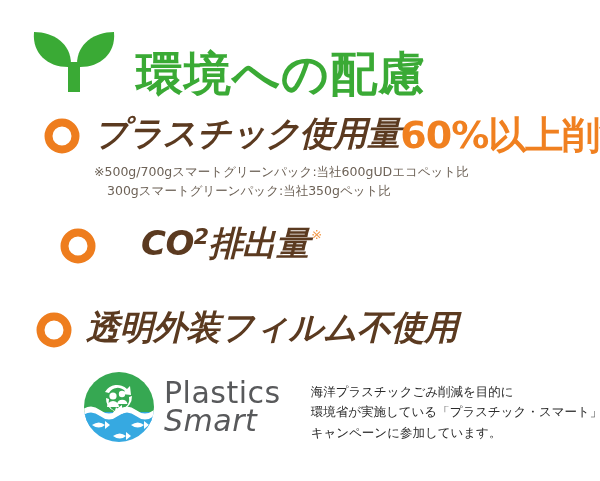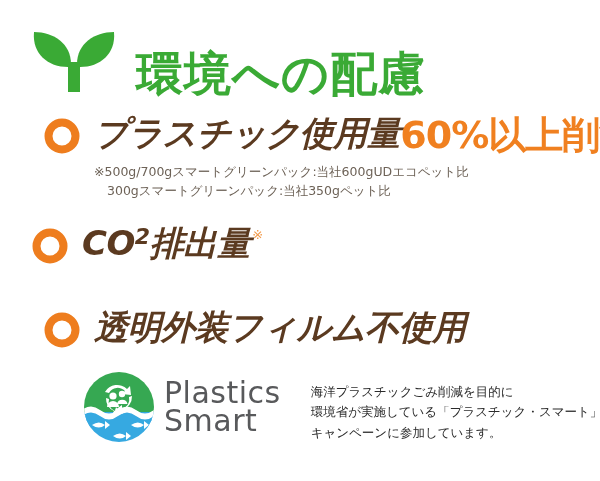--- a/index.html
+++ b/index.html
@@ -129,21 +129,21 @@
   }
   .ps-wordmark {
     font-size: 30px;
     line-height: 0.94;
     color: #58595b;
     font-weight: 400;
     font-family: "DejaVu Sans", "Liberation Sans", sans-serif;
     letter-spacing: 0.5px;
     position: relative;
   }
-  .ps-wordmark .l2 { display: block; }
+  .ps-wordmark .l2 { display: block; font-style: italic; }
   .ps-desc {
     margin-left: 30px;
     margin-top: 12px;
     font-size: 12.5px;
     line-height: 1.62;
     color: #2b2b2b;
     white-space: nowrap;
     font-family: "DejaVu Sans", "Liberation Sans", sans-serif;
   }
   .ps-desc span { display: block; }
@@ -176,37 +176,37 @@
         <span class="head-orange">60%以上削減</span>
 
       </div>
       <div class="fine-print">
         <span>※500g/700gスマートグリーンパック:当社600gUDエコペット比</span>
         <span class="indent">300gスマートグリーンパック:当社350gペット比</span>
       </div>
     </div>
   </div>
 
-  <div class="bullet-row" style="left:32px; top:226px;">
+  <div class="bullet-row" style="left:60px; top:226px;gap:31px;">
     <span class="ring-icon">
       <svg viewBox="0 0 36 36" width="36" height="36" aria-hidden="true">
         <circle cx="18" cy="18" r="13.5" fill="none" stroke="#ee7d1e" stroke-width="8"></circle>
       </svg>
     </span>
     <div class="bullet-body">
       <div class="bullet-head">
         <span class="head-dark">CO</span>
         <span class="head-dark sub2">2</span>
         <span class="head-dark">排出量</span>
         <span class="asterisk-mark">※</span>
       </div>
     </div>
   </div>
 
-  <div class="bullet-row" style="left:44px; top:310px;">
+  <div class="bullet-row" style="left:36px; top:310px;">
     <span class="ring-icon">
       <svg viewBox="0 0 36 36" width="36" height="36" aria-hidden="true">
         <circle cx="18" cy="18" r="13.5" fill="none" stroke="#ee7d1e" stroke-width="8"></circle>
       </svg>
     </span>
     <div class="bullet-body">
       <div class="bullet-head">
         <span class="head-dark">透明外装フィルム不使用</span>
       </div>
     </div>

